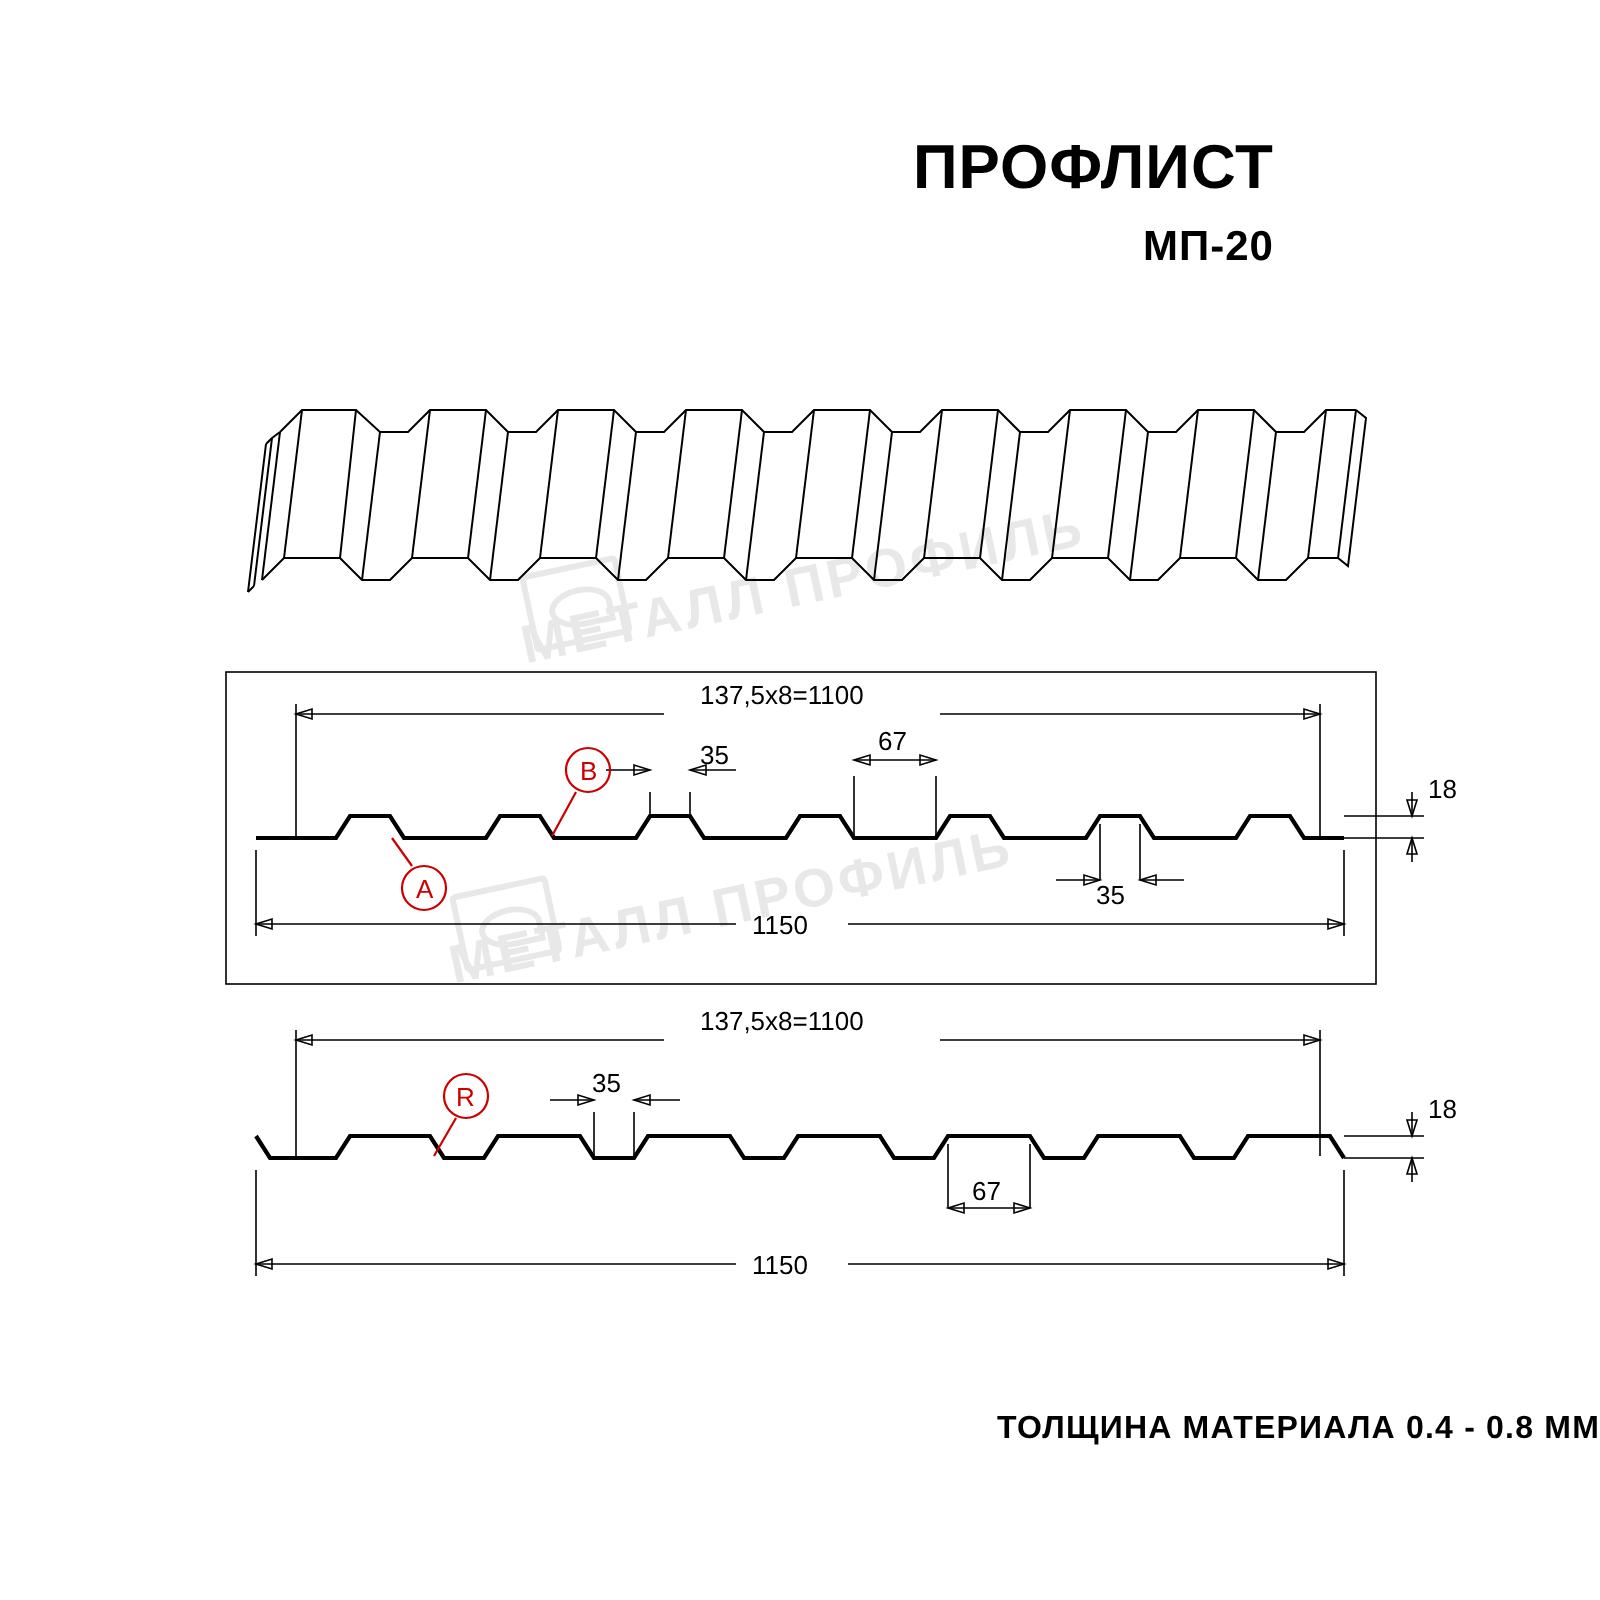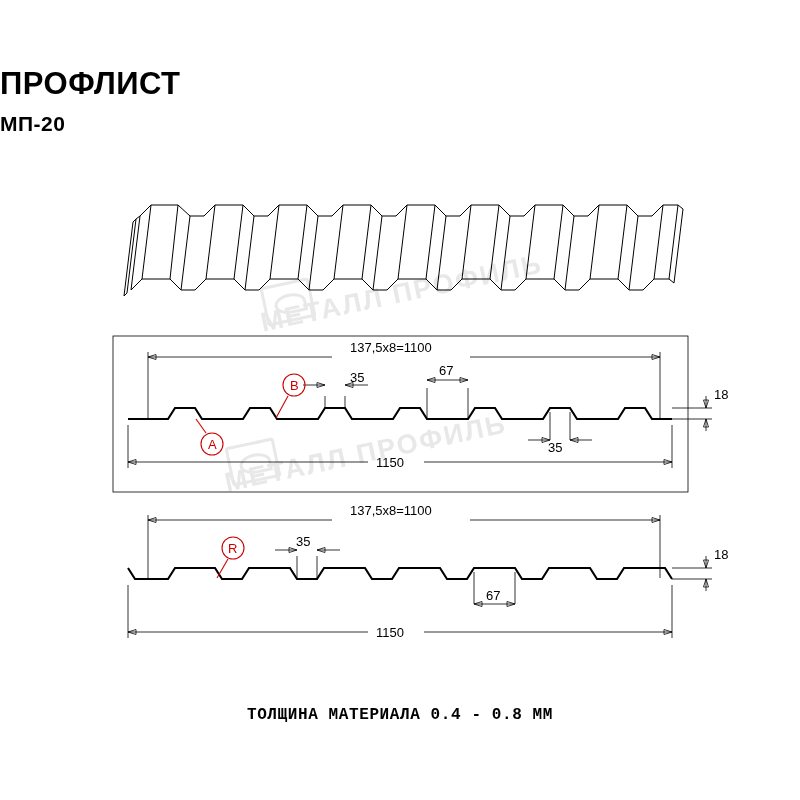--- a/index.html
+++ b/index.html
@@ -20,45 +20,44 @@
     width: 800px;
     height: 800px;
   }
 
   
   .title-block {
     position: absolute;
     left: 0;
     top: 66px;
     width: 637px;
-    text-align: left;
+    text-align: right;
   }
   .title-main {
     font-size: 31px;
     font-weight: bold;
     letter-spacing: 0.5px;
     line-height: 36px;
   }
   .title-sub {
     font-size: 21px;
     font-weight: bold;
     letter-spacing: 0.5px;
     margin-top: 10px;
   }
 
   .footer-note {
     position: absolute;
     left: 0;
     top: 706px;
     width: 800px;
-    text-align: center;
+    text-align: right;
     font-size: 16px;
     font-weight: bold;
     letter-spacing: 0.6px;
-    font-family: Liberation Mono, monospace;
   }
 
   
   .watermark {
     position: absolute;
     color: #e8e8e8;
     font-weight: bold;
     font-size: 27px;
     letter-spacing: 2px;
     white-space: nowrap;

